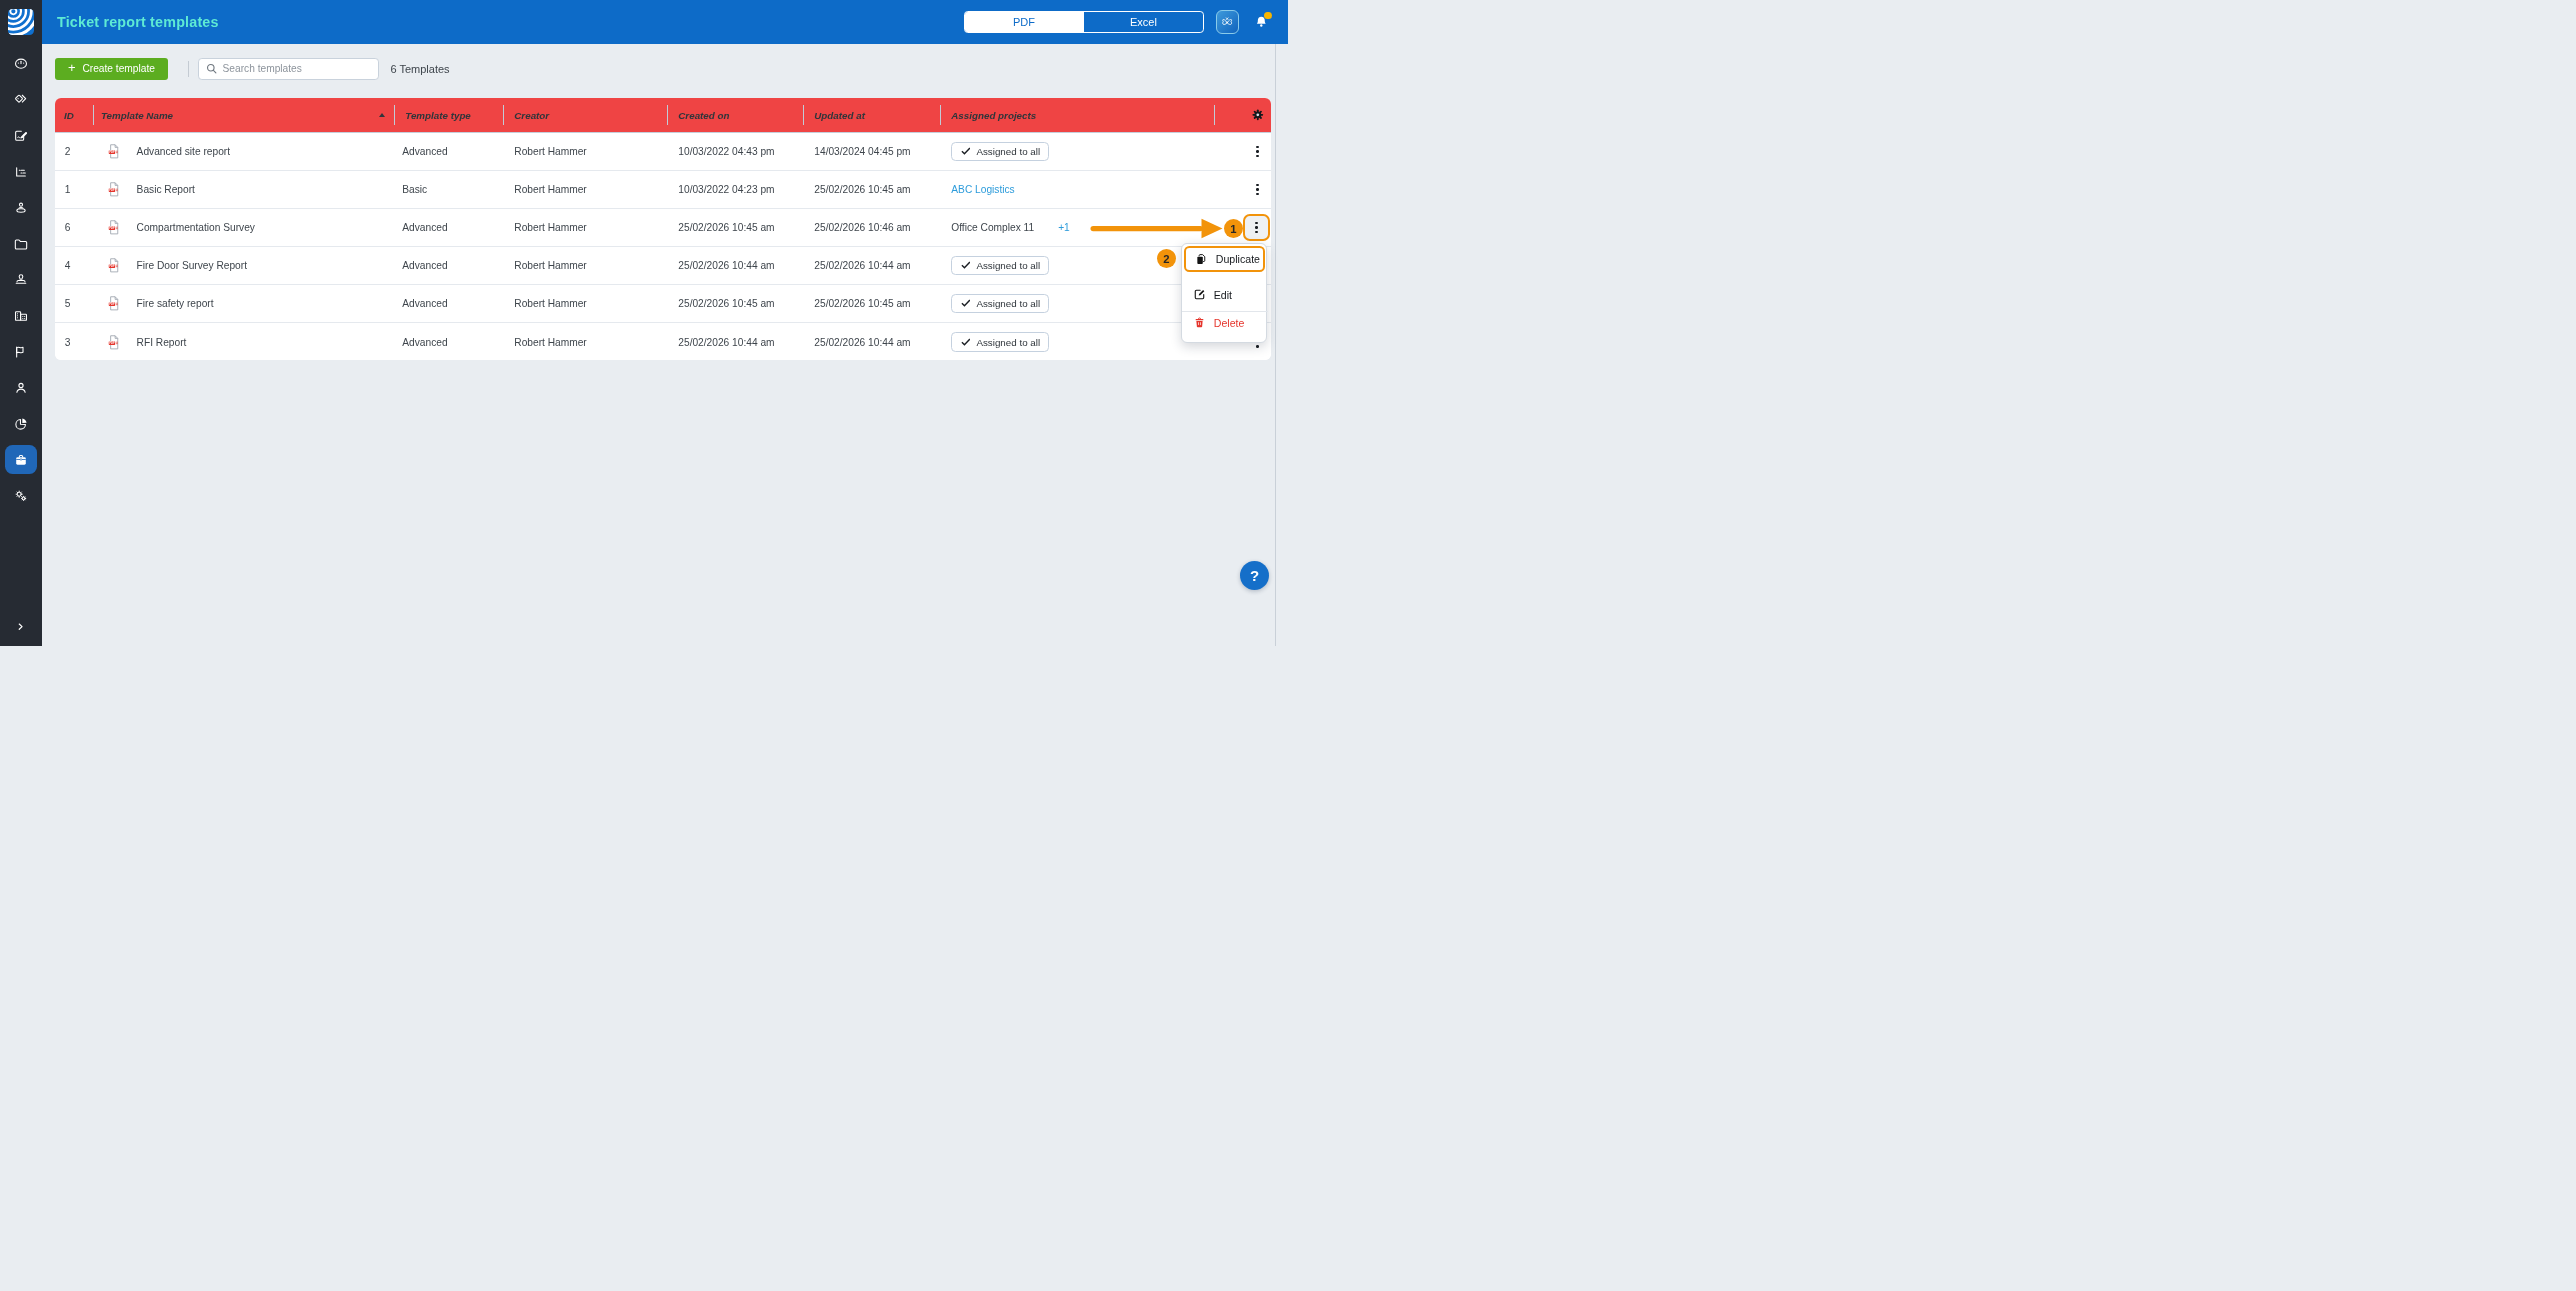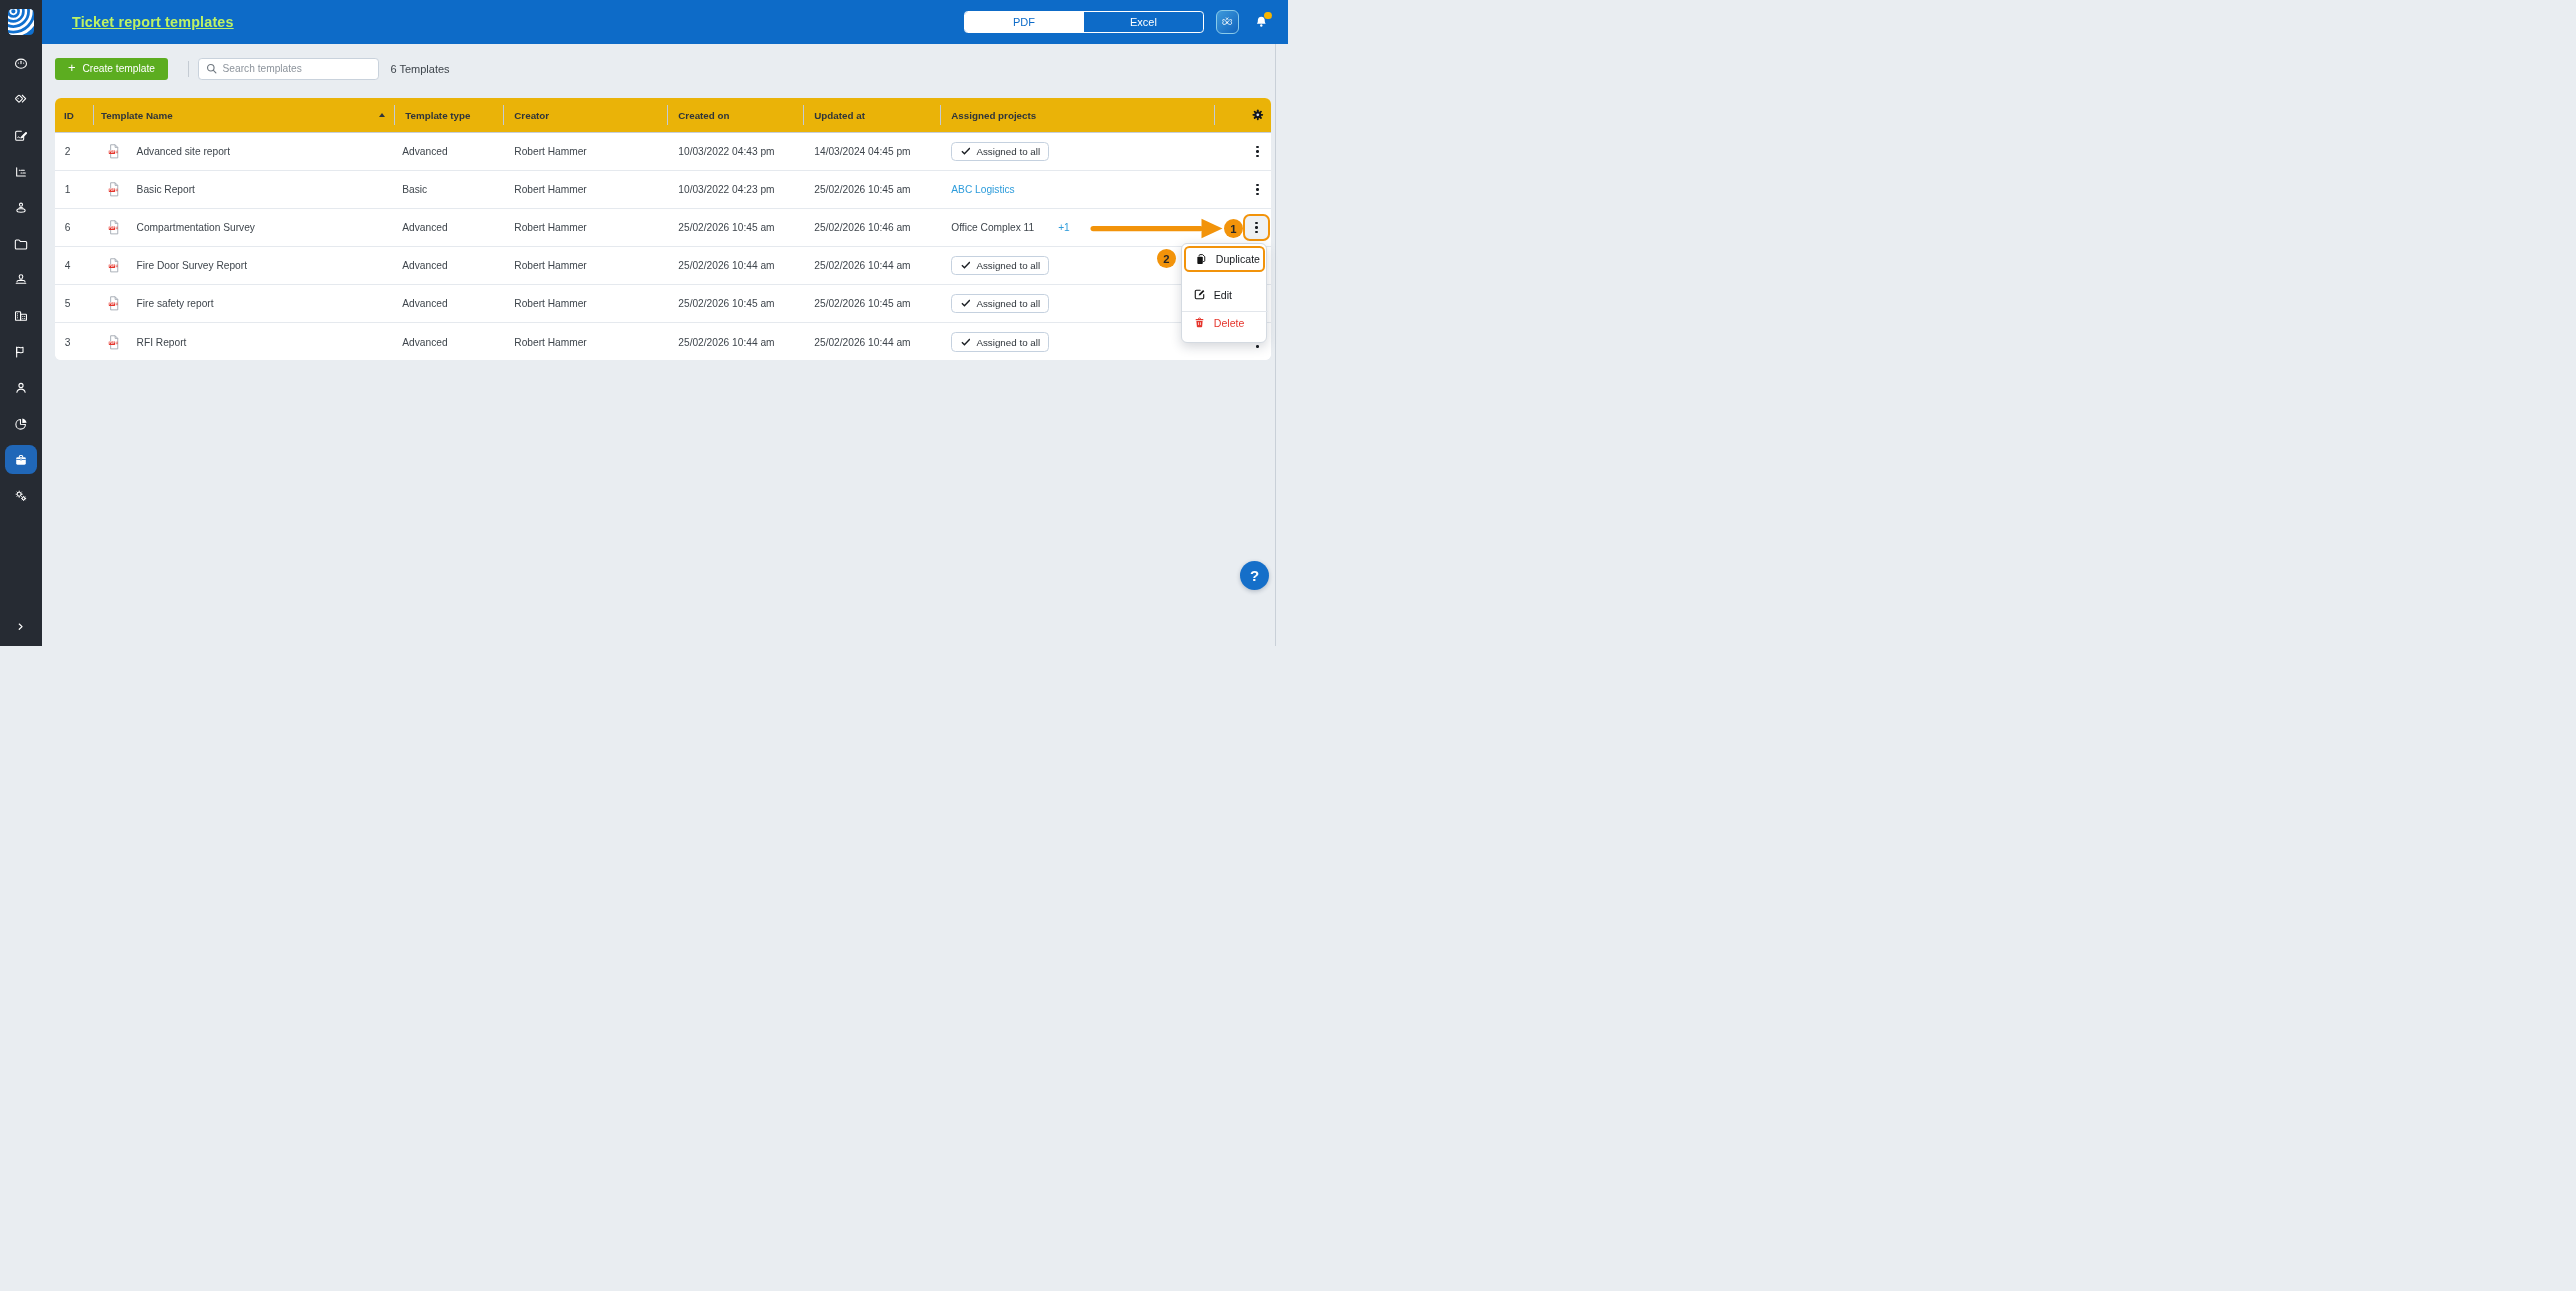--- a/index.html
+++ b/index.html
@@ -11,21 +11,21 @@
   .sidebar { position:absolute; left:0; top:0; width:42px; height:646px; background:#262B33; z-index:30; display:flex; flex-direction:column; align-items:center; }
   .logo-box { margin-top:9px; width:26px; height:26px; }
   .nav { margin-top:10.6px; display:flex; flex-direction:column; align-items:center; width:100%; }
   .nav-item { width:42px; height:36px; display:flex; align-items:center; justify-content:center; cursor:pointer; }
   .nav-item svg { display:block; }
   .nav-active-pill { width:32px; height:29px; background:#2067B8; border-radius:7.5px; display:flex; align-items:center; justify-content:center; }
   .sidebar-collapse { position:absolute; bottom:6px; left:0; width:42px; height:26px; display:flex; align-items:center; justify-content:center; }
 
   
   .topbar { position:absolute; left:42px; top:0; width:1246px; height:44px; background:#0D6BC8; z-index:20; display:flex; align-items:center; }
-  .page-title { color:#bef264; font-size:14.3px; font-weight:700; margin-left:30px; letter-spacing:0.2px;text-decoration:underline; }
+  .page-title { color:#5eead4; font-size:14.3px; font-weight:700; margin-left:15px; letter-spacing:0.2px; }
   .topbar-right { position:absolute; right:17.3px; top:0; height:44px; display:flex; align-items:center; gap:12px; }
   .seg-control { display:flex; width:240px; height:22.6px; border:1.1px solid #FFFFFF; border-radius:3.8px; overflow:hidden; }
   .seg { flex:1; display:flex; align-items:center; justify-content:center; font-size:11px; cursor:pointer; }
   .seg.selected { background:#FFFFFF; color:#0D6BC8; }
   .seg.unselected { background:transparent; color:#FFFFFF; border-left:1.1px solid #FFFFFF; }
   .assistant-btn { width:23.4px; height:24px; border-radius:6px; border:1.5px solid #8ACBEA; background:linear-gradient(135deg,#3E9ADB 0%,#1063BE 100%); display:flex; align-items:center; justify-content:center; cursor:pointer; }
   .bell-wrap { position:relative; width:19.6px; height:22.6px; display:flex; align-items:center; justify-content:center; cursor:pointer; }
   .bell-dot { position:absolute; top:0.8px; right:-0.8px; width:7.5px; height:7.5px; border-radius:50%; background:#F7B500; }
 
   
@@ -38,21 +38,21 @@
   .btn-create .plus { font-size:13px; font-weight:400; line-height:1; margin-top:-1.5px; }
   .toolbar-sep { width:0.8px; height:16px; background:#C4CBD3; margin-left:19.6px; }
   .search-box { margin-left:9.8px; width:181px; height:22px; background:#FFFFFF; border:0.8px solid #C9D2DC; border-radius:3.8px; display:flex; align-items:center; padding:0 6.8px; gap:5.3px; }
   .search-box input { border:none; outline:none; flex:1; font-size:10.2px; color:#3E454C; font-family:inherit; background:transparent; }
   .search-box input::placeholder { color:#8D949C; }
   .count-label { margin-left:11.3px; font-size:11px; color:#3E454C; }
 
   
   .card { position:absolute; left:13px; top:54px; width:1216px; height:262px; border-radius:6px; overflow:hidden; background:#FFFFFF; }
   .grid-row { display:grid; grid-template-columns:38px 301px 109px 164px 136px 137px 274px 57px; align-items:stretch; }
-  .thead { height:35px; background:#eab308; border-bottom:1.5px solid #C6CEDA; }
+  .thead { height:35px; background:#ef4444; border-bottom:1.5px solid #C6CEDA;font-style:italic; }
   .th { display:flex; align-items:center; font-size:9.8px; font-weight:700; color:#2F353B; position:relative; }
   .th + .th::before { content:""; position:absolute; left:0; top:6.8px; bottom:6.8px; width:0.8px; background:#C2CBD6; }
   .th-pad { padding-left:11.3px;text-align:center; }
   .th-id { padding-left:9px; }
   .th-name { padding-left:8px; padding-right:9px; }
   .sort-asc { margin-left:auto; width:0; height:0; border-left:3.8px solid transparent; border-right:3.8px solid transparent; border-bottom:4.5px solid #2F353B; }
   .th-actions { justify-content:flex-end; padding-right:6.8px; }
   .trow { height:38px; background:#FFFFFF; border-bottom:0.8px solid #E5E9EE; font-size:10.2px; color:#3E454C; }
   .trow:last-child { border-bottom:none; }
   .td { display:flex; align-items:center; }

